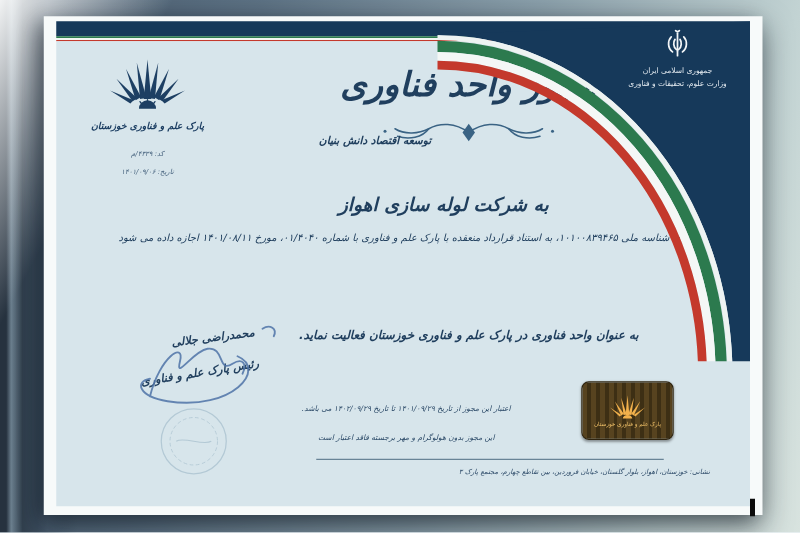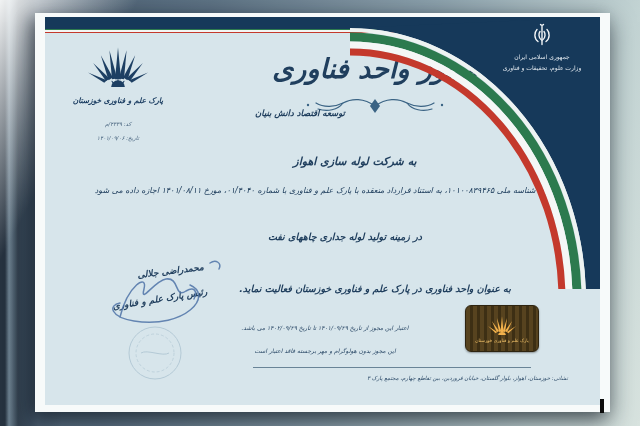--- a/index.html
+++ b/index.html
@@ -51,24 +51,24 @@
     position:absolute; left:170px; top:20px; width:320px; text-align:center;
     font-size:27px; font-weight:bold; font-style:italic; color:#1c3e63;
   }
   .flourish{ position:absolute; left:255px; top:62px; width:150px; height:22px; }
   .subtitle{
     position:absolute; left:150px; top:75px; width:210px; text-align:center;
     font-size:8.5px; font-weight:bold; font-style:italic; color:#1c3e63;
   }
 
   .txt{ position:absolute; text-align:center; color:#203f5e; font-style:italic; white-space:nowrap; }
-  .line-company{ left:160px; top:122px; width:300px; font-size:11px; font-weight:bold; }
+  .line-company{ left:160px; top:122px; width:300px; font-size:15px; font-weight:bold; }
   .line-details{ left:48px;  top:153px; width:465px; font-size:8px; }
   .line-field{   left:150px; top:198px; width:300px; font-size:9.5px; font-weight:bold; }
-  .line-role{    left:175px; top:230px; width:310px; font-size:9.5px; font-weight:bold;margin-top:20px; }
+  .line-role{    left:175px; top:230px; width:310px; font-size:9.5px; font-weight:bold; }
 
   .sig-name{  position:absolute; left:48px; top:233px; width:155px; text-align:center;
               font-size:9px; font-weight:bold; font-style:italic; color:#22405f; transform:rotate(-7deg); }
   .sig-title{ position:absolute; left:30px; top:261px; width:170px; text-align:center;
               font-size:9px; font-weight:bold; font-style:italic; color:#22405f; transform:rotate(-9deg); }
   .sig-scribble{ position:absolute; left:45px; top:222px; width:160px; height:85px; }
   .stamp{ position:absolute; left:82px; top:292px; width:56px; height:56px; opacity:.4; }
 
   .note-validity{ left:120px; top:291px; width:320px; font-size:6px; color:#2c4a68; }
   .note-hologram{ left:120px; top:314px; width:320px; font-size:6px; color:#2c4a68; }
@@ -134,21 +134,20 @@
           </g>
           <path d="M75 4 L80 11 L75 18 L70 11 Z" fill="#3a6384"></path>
           <circle cx="8" cy="10" r="1.2" fill="#3a6384"></circle>
           <circle cx="142" cy="10" r="1.2" fill="#3a6384"></circle>
         </svg>
 
         <div class="subtitle txt">توسعه اقتصاد دانش بنیان</div>
 
         <div class="txt line-company">به شرکت لوله سازی اهواز</div>
         <div class="txt line-details">دارای شناسه ملی ۱۰۱۰۰۸۳۹۴۶۵، به استناد قرارداد منعقده با پارک علم و فناوری با شماره ۰۱/۴۰۴۰، مورخ ۱۴۰۱/۰۸/۱۱ اجازه داده می شود</div>
-        <div class="txt line-field">در زمینه تولید لوله جداری چاههای نفت</div>
         <div class="txt line-role">به عنوان واحد فناوری در پارک علم و فناوری خوزستان فعالیت نماید.</div>
 
         <div class="sig-name">محمدراضی جلالی</div>
         <div class="sig-title">رئیس پارک علم و فناوری</div>
 
         <svg class="sig-scribble" viewBox="0 0 160 85">
           <g fill="none" stroke="#4f74a8" stroke-width="1.5" stroke-linecap="round" opacity=".85">
             <path d="M30 62 C38 30 58 18 54 34 C50 50 64 26 76 24 C90 22 84 44 96 36 C104 31 108 36 104 44"></path>
             <path d="M100 30 C124 40 96 74 44 66 C20 62 18 50 30 48"></path>
             <path d="M120 8 C126 4 132 8 129 14"></path>

